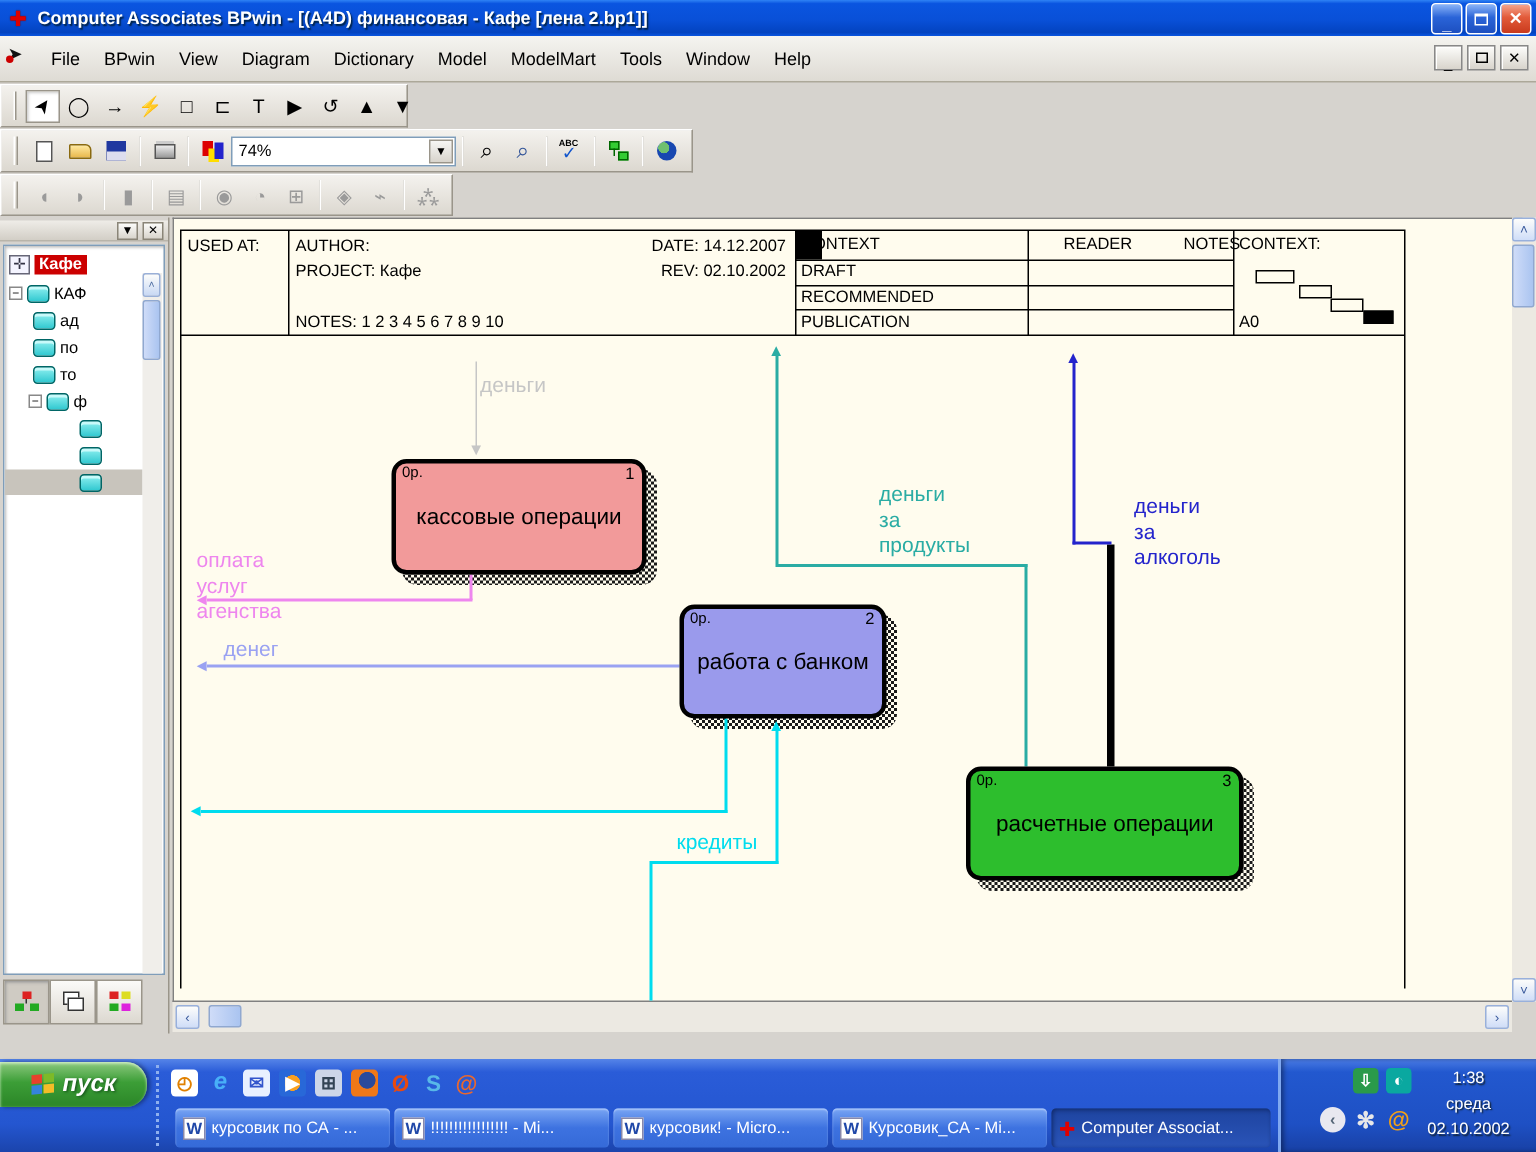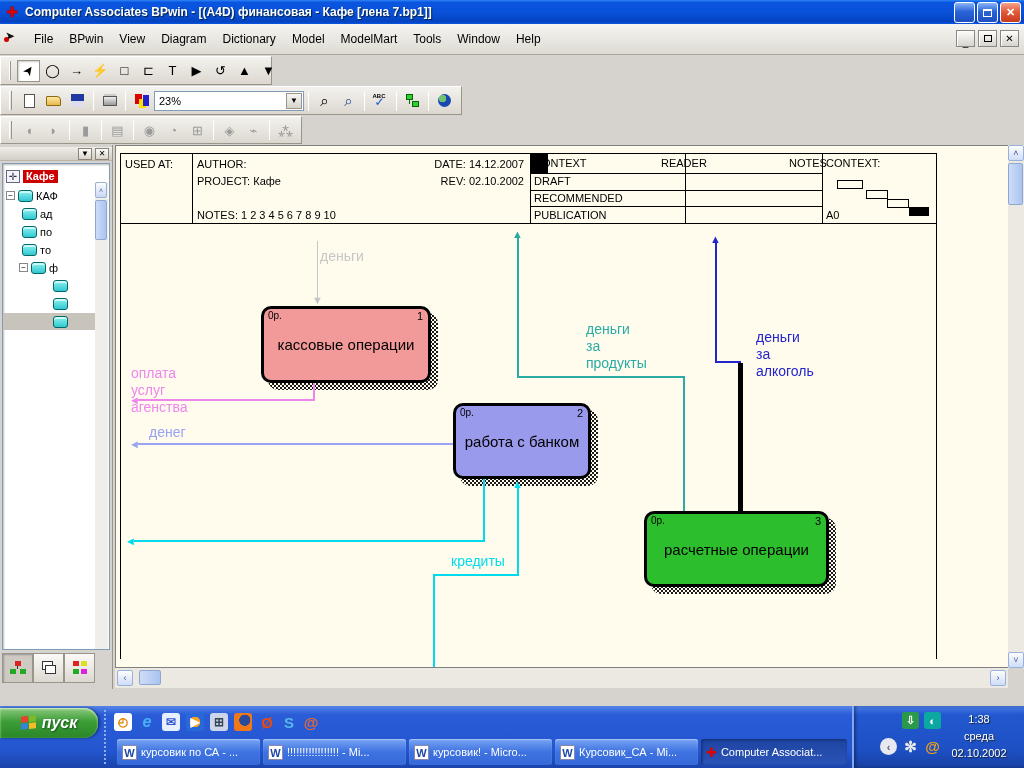--- a/index.html
+++ b/index.html
@@ -84,21 +84,21 @@
   .tray-ico { position:absolute; width:17px; height:17px; border-radius:3px; display:flex; align-items:center; justify-content:center; font-size:11px; font-weight:bold; color:#fff; }
   #clock { position:absolute; right:6px; top:5px; width:78px; color:#fff; font-size:11px; text-align:center; line-height:17px; text-shadow:1px 1px 1px #123; }
 </style>
 </head>
 <body>
 
 <div id="screen">
 
   <div id="titlebar" class="abs">
     <div class="app-ico">✚</div>
-    <div class="ttl">Computer Associates BPwin - [(A4D) финансовая - Кафе  [лена 7.bp1]]</div>
+    <div class="ttl">Computer Associates BPwin - [(A4D) финансовая - Кафе  [лена 2.bp1]]</div>
   </div>
   <div id="win-controls">
     <div class="win-btn wb-blue">
         <span style="margin-top:8px">_</span>
       </div>
     <div class="win-btn wb-blue">
         <span style="width:9px;height:8px;border:1px solid #fff;border-top-width:2px;display:block"></span>
       </div>
     <div class="win-btn wb-red">✕</div>
   </div>
@@ -183,21 +183,21 @@
       </div>
     <div class="tb-sep"></div>
     <div class="tb-btn">
       <span class="mini-ico">
         <i class="abs" style="left:1px;top:1px;width:7px;height:10px;background:#d00"></i>
         <i class="abs" style="left:5px;top:6px;width:7px;height:9px;background:#fd0"></i>
         <i class="abs" style="left:9px;top:2px;width:6px;height:11px;background:#22c"></i>
       </span>
     </div>
     <div id="combo-zoom">
-      <span>23%</span>
+      <span>74%</span>
       <span class="dd">▼</span>
     </div>
     <div class="tb-sep"></div>
     <div class="tb-btn">
         <span style="font-size:15px">⌕</span>
       </div>
     <div class="tb-btn">
         <span style="font-size:15px;color:#359">⌕</span>
       </div>
     <div class="tb-sep"></div>
@@ -348,21 +348,21 @@
       <div class="sheet-text" style="left:4px;top:4px">USED AT:</div>
       <div class="sheet-text" style="left:76px;top:4px">AUTHOR:</div>
       <div class="sheet-text" style="right:412px;top:4px">DATE: 14.12.2007</div>
       <div class="sheet-text" style="left:76px;top:21px">PROJECT:  Кафе</div>
       <div class="sheet-text" style="right:412px;top:21px">REV:   02.10.2002</div>
       <div class="sheet-text" style="left:76px;top:55px">NOTES:  1  2  3  4  5  6  7  8  9  10</div>
       <div class="sheet-text" style="left:413px;top:3px">CONTEXT</div>
       <div class="sheet-text" style="left:413px;top:21px">DRAFT</div>
       <div class="sheet-text" style="left:413px;top:38px">RECOMMENDED</div>
       <div class="sheet-text" style="left:413px;top:55px">PUBLICATION</div>
-      <div class="sheet-text" style="left:540px;top:3px">READER</div>
+      <div class="sheet-text" style="left:588px;top:3px">READER</div>
       <div class="sheet-text" style="left:668px;top:3px">NOTES</div>
       <div class="sheet-text" style="left:705px;top:3px">CONTEXT:</div>
       <div class="sheet-text" style="left:705px;top:55px">A0</div>
       <div class="ctx-rect" style="left:716px;top:26px;width:26px;height:9px"></div>
       <div class="ctx-rect" style="left:745px;top:36px;width:22px;height:9px"></div>
       <div class="ctx-rect" style="left:766px;top:45px;width:22px;height:9px"></div>
       <div class="ctx-rect" style="left:788px;top:53px;width:20px;height:9px;background:#000"></div>
     </div>
 
     <div class="blk" style="left:4px;top:78px;width:1px;height:435px"></div>

